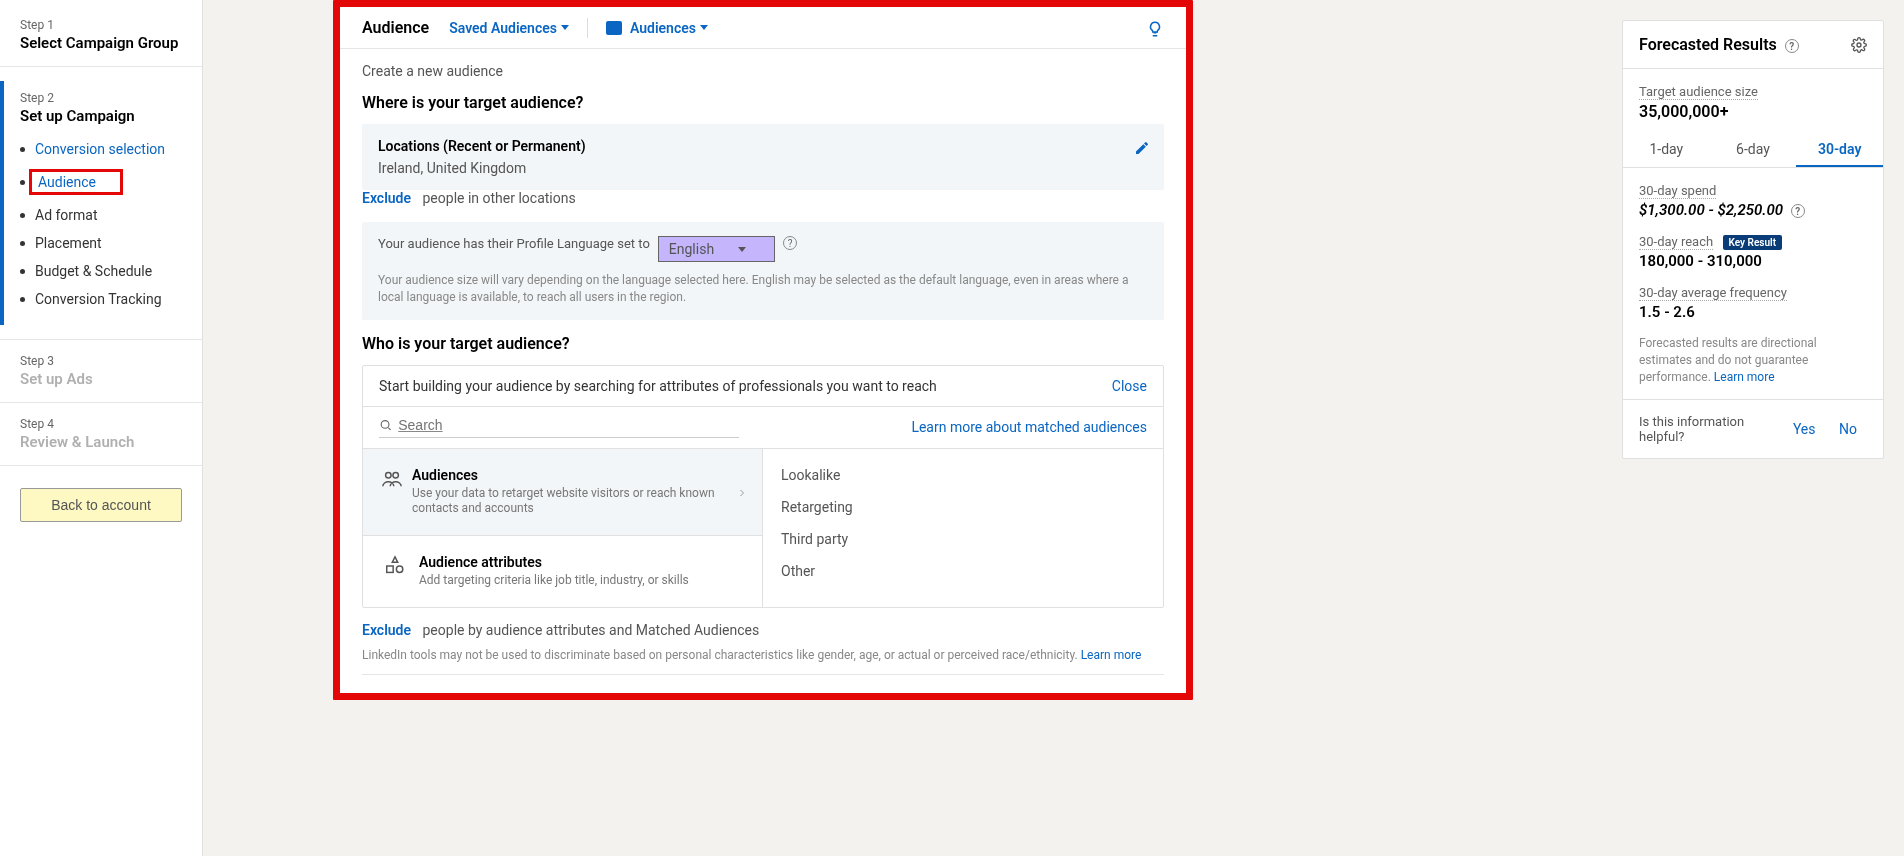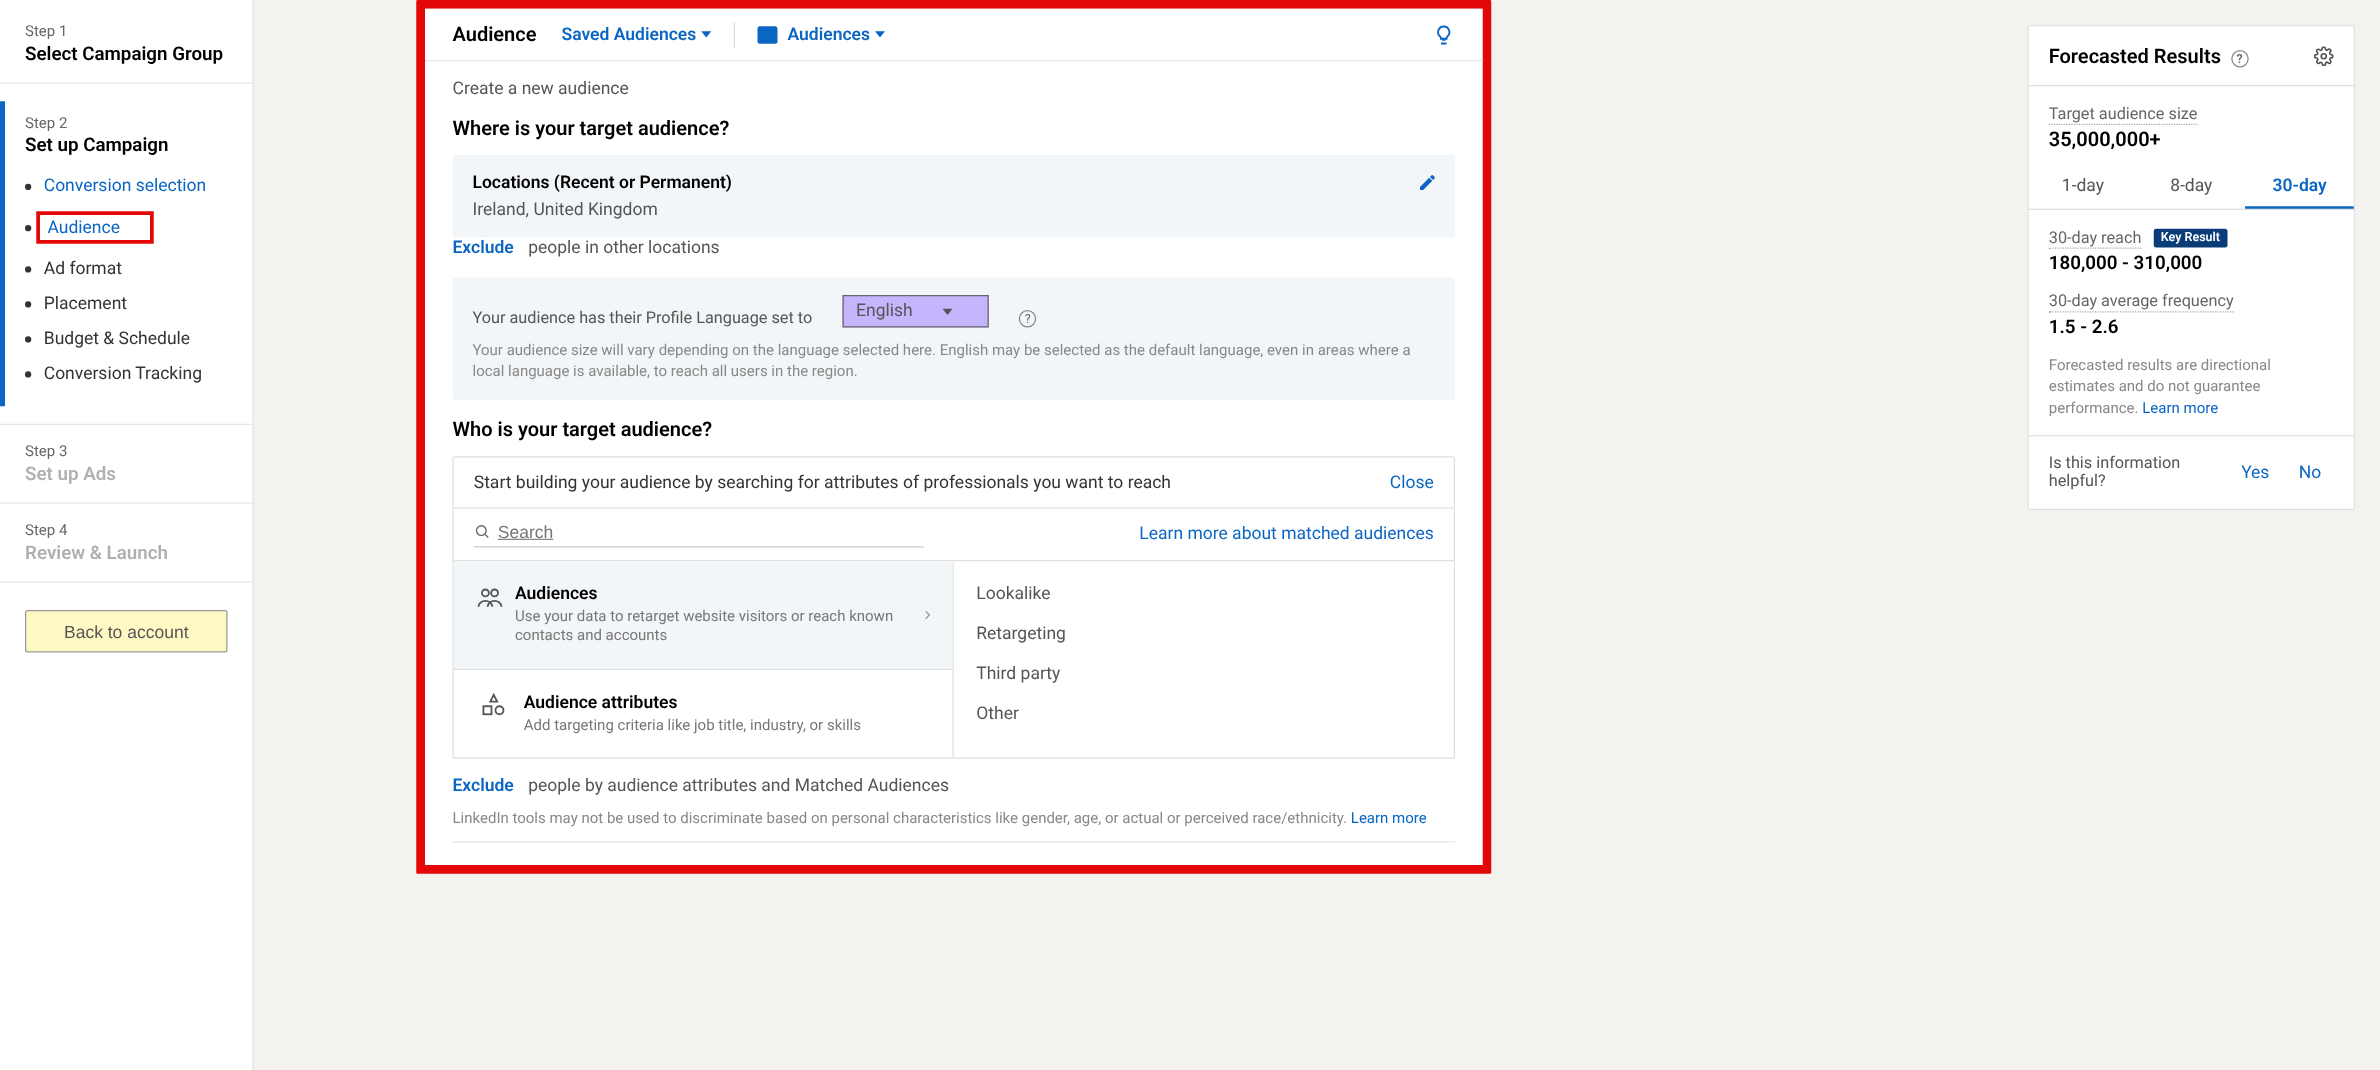--- a/index.html
+++ b/index.html
@@ -135,21 +135,21 @@
   .exclude-line { margin-top: 0; font-size: 14px; color: #555; }
   .exclude-line .ex { color: #0a66c2; font-weight: 600; margin-right: 8px; cursor: pointer; }
   .lang-box {
     margin-top: 16px;
     background: #f3f6f8;
     padding: 14px 16px;
     border-radius: 2px;
     font-size: 13px;
     color: #555;
   }
-  .lang-box .row1 { display: flex; align-items: flex-end; gap: 24px; flex-wrap: wrap; }
+  .lang-box .row1 { display: flex; align-items: flex-start; gap: 8px; flex-wrap: wrap; }
   .lang-select {
     border: 1px solid #666;
     background: #c4b5fd;
     padding: 4px 28px 4px 10px;
     font-size: 14px;
     position: relative;
     display: inline-flex; align-items: center;
     cursor: pointer;
   }
   .lang-select .caret-down {
@@ -459,24 +459,31 @@
                 <path d="M19.4 15a1.7 1.7 0 0 0 .3 1.8l.1.1a2 2 0 1 1-2.8 2.8l-.1-.1a1.7 1.7 0 0 0-1.8-.3 1.7 1.7 0 0 0-1 1.5V21a2 2 0 1 1-4 0v-.1a1.7 1.7 0 0 0-1-1.5 1.7 1.7 0 0 0-1.8.3l-.1.1a2 2 0 1 1-2.8-2.8l.1-.1a1.7 1.7 0 0 0 .3-1.8 1.7 1.7 0 0 0-1.5-1H3a2 2 0 1 1 0-4h.1a1.7 1.7 0 0 0 1.5-1 1.7 1.7 0 0 0-.3-1.8l-.1-.1a2 2 0 1 1 2.8-2.8l.1.1a1.7 1.7 0 0 0 1.8.3H9a1.7 1.7 0 0 0 1-1.5V3a2 2 0 1 1 4 0v.1a1.7 1.7 0 0 0 1 1.5 1.7 1.7 0 0 0 1.8-.3l.1-.1a2 2 0 1 1 2.8 2.8l-.1.1a1.7 1.7 0 0 0-.3 1.8V9c.3.6.9 1 1.5 1H21a2 2 0 1 1 0 4h-.1a1.7 1.7 0 0 0-1.5 1z"></path>
               </svg>
           </span>
         </div>
         <div class="fc-body">
           <div class="fc-label">Target audience size</div>
           <div class="fc-value">35,000,000+</div>
 
           <div class="fc-tabs">
             <div class="fc-tab">1-day</div>
-            <div class="fc-tab">8-day</div>
+            <div class="fc-tab">6-day</div>
             <div class="fc-tab active">30-day</div>
           </div>
 
+          <div class="fc-row">
+            <span class="fl">30-day spend</span>
+            <div class="fv">
+              <span>$1,300.00 - $2,250.00</span>
+              <span class="help-q" style="margin-left:4px; font-style:normal;">?</span>
+            </div>
+          </div>
           <div class="fc-row">
             <span class="fl">30-day reach</span>
             <span class="badge-key">Key Result</span>
             <div class="fv2">180,000 - 310,000</div>
           </div>
           <div class="fc-row">
             <span class="fl">30-day average frequency</span>
             <div class="fv2">1.5 - 2.6</div>
           </div>
           <div class="fc-disclaimer">

